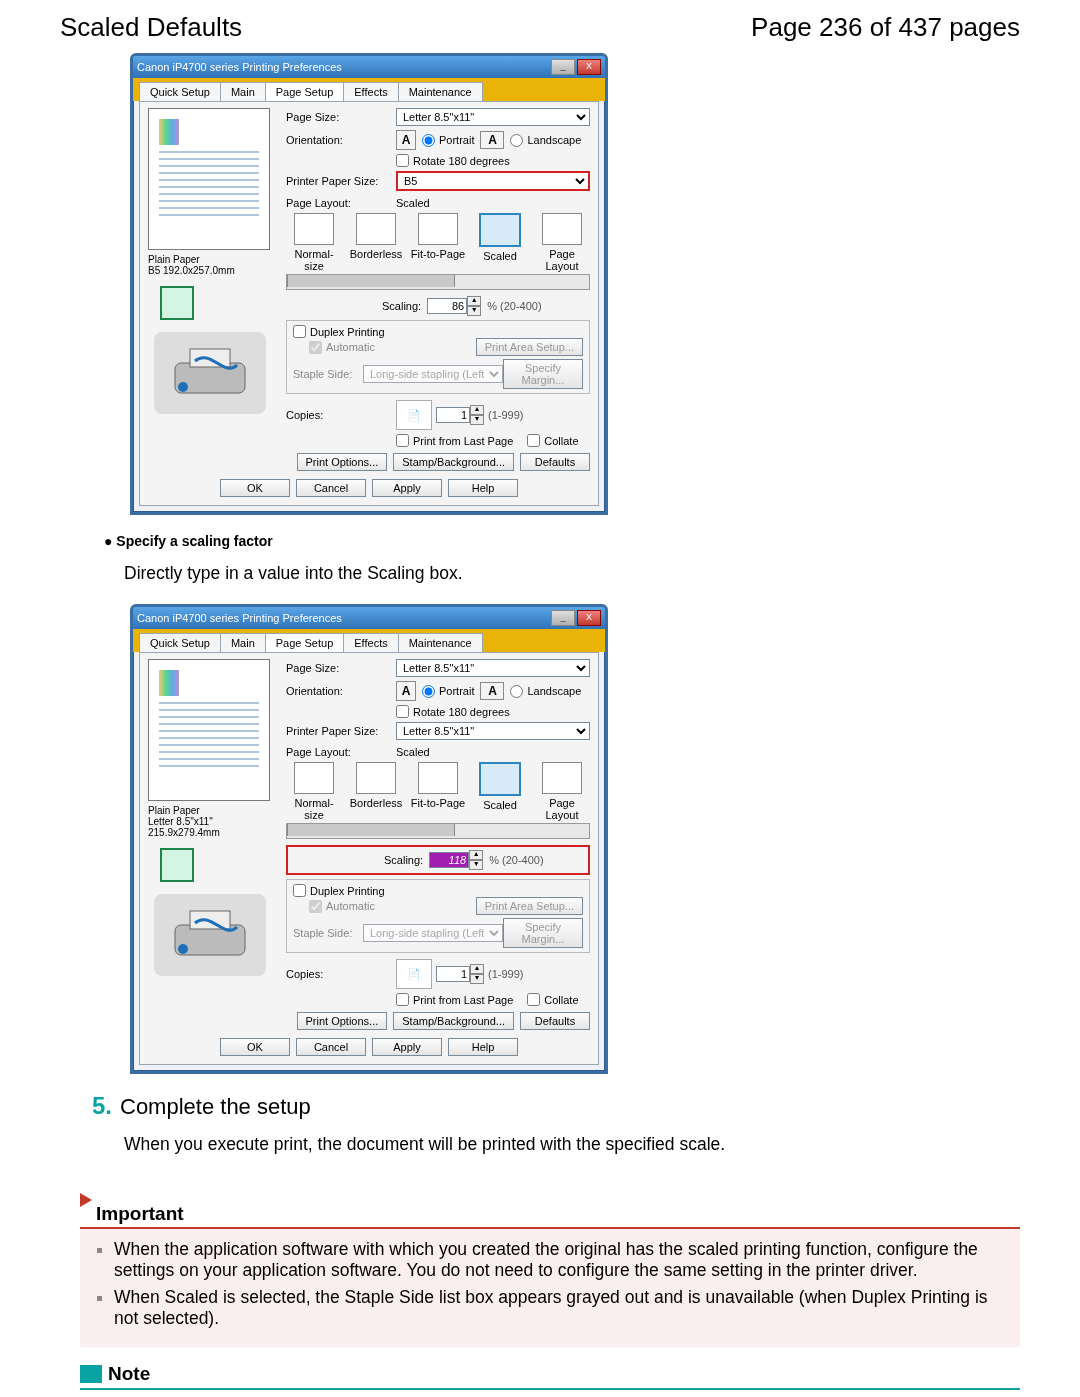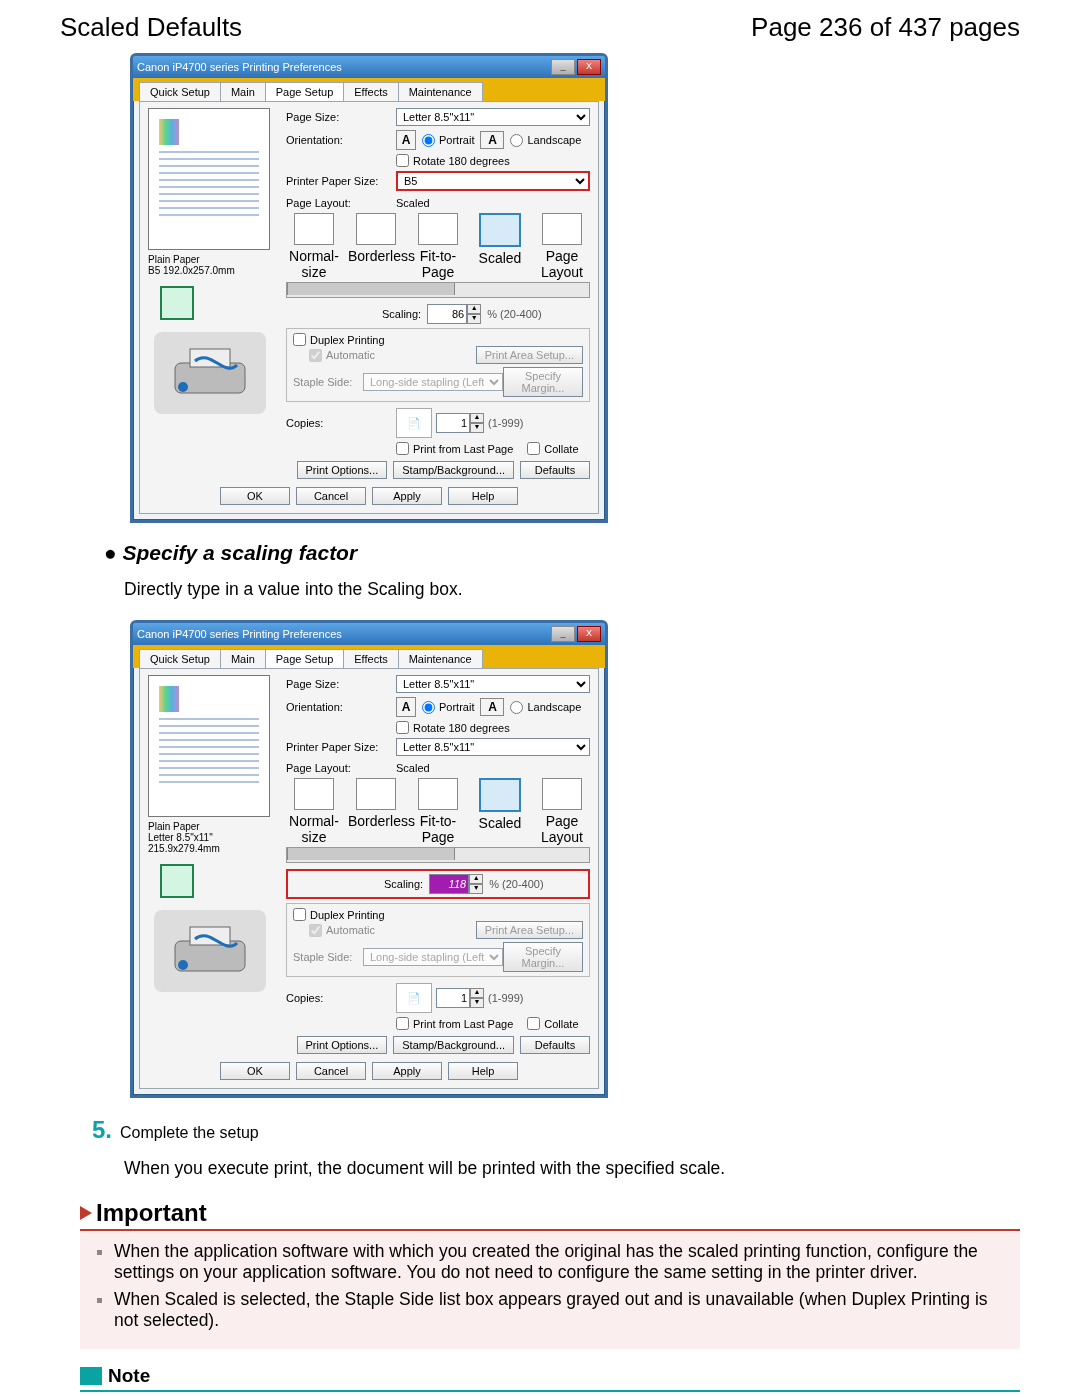--- a/index.html
+++ b/index.html
@@ -28,56 +28,56 @@
   .printer{width:110px;height:80px;border:1px dashed transparent;background:#ddd;border-radius:8px;display:flex;align-items:center;justify-content:center;margin-left:6px;}
   .printer svg{display:block;}
 
   .form{flex:1;font-size:11px;}
   .frow{display:flex;align-items:center;margin-bottom:4px;}
   .frow .lbl{width:110px;}
   .frow .ctl{flex:1;}
   select,input[type=text]{font-size:11px;border:1px solid #7a8a99;background:#fff;padding:1px 2px;box-sizing:border-box;}
   .redbox{border:2px solid #d42020 !important;}
   .layoutrow{display:flex;gap:6px;margin:4px 0 2px 0;}
-  .layoutitem{width:56px;text-align:center;font-size:14px;}
+  .layoutitem{width:56px;text-align:center;font-size:11px;}
   .layoutitem .thumb{width:38px;height:30px;border:1px solid #888;margin:0 auto 3px auto;display:flex;align-items:center;justify-content:center;background:#fff;}
   .layoutitem.sel .thumb{border:2px solid #2e86c1;background:#d6eaf8;}
   .scrollbar{height:14px;border:1px solid #999;background:#e8e8e8;position:relative;margin:2px 0 6px 0;}
   .scrollbar .hnd{position:absolute;height:12px;top:0;background:#c9c9c9;border:1px solid #888;border-top:none;border-bottom:none;}
   .scaling{display:flex;align-items:center;gap:6px;margin:2px 0 4px 0;}
-  .spin{display:flex;}
+  .spin{display:flex;align-items:center;}
   .spin input{width:40px;text-align:right;}
   .spin .ar{width:14px;display:flex;flex-direction:column;}
   .spin .ar div{height:8px;border:1px solid #888;background:#eee;font-size:7px;line-height:6px;text-align:center;}
   .group{border:1px solid #bbb;padding:4px 6px 4px 6px;margin-top:4px;position:relative;}
   .btnx{font-size:11px;padding:2px 8px;border:1px solid #7a8a99;background:linear-gradient(#fdfdfd,#e5e5e5);min-width:70px;}
   .btnx.disabled{color:#999;}
   .brow{display:flex;justify-content:flex-end;gap:6px;margin-top:6px;}
   .dblrow{display:flex;justify-content:space-between;align-items:center;}
   .copies .spin input{width:34px;}
   .copies-icon{width:34px;height:28px;background:#fff;border:1px solid #aaa;display:inline-flex;align-items:center;justify-content:center;margin-right:4px;}
   .rngtxt{color:#555;text-align:right;}
   .cklabel{display:flex;align-items:center;gap:4px;}
   .cklabel input{margin:0;}
   .orient{display:flex;align-items:center;gap:6px;}
   .aicon{width:18px;height:18px;border:1px solid #888;display:inline-flex;align-items:center;justify-content:center;font-weight:bold;font-size:12px;}
 
-  .bullet{font-size:21px;padding:18px 0 4px 44px;font-style:italic;}
+  .bullet{font-size:14px;padding:18px 0 4px 44px;}
   .bullet strong{font-weight:bold;}
   .desc{font-size:17.5px;padding:2px 0 10px 64px;margin-top:8px;}
   .desc2{font-size:17.5px;padding:6px 0 12px 64px;}
 
   .step{display:flex;align-items:baseline;gap:8px;padding:18px 0 6px 20px;}
   .stepnum{color:#0aa3a3;font-size:24px;font-weight:bold;width:32px;text-align:right;}
-  .steptxt{font-size:16px;font-family:Tahoma,Arial,sans-serif;}
+  .steptxt{font-size:22px;font-family:Tahoma,Arial,sans-serif;}
 
   .imp{padding:10px 0 0 20px;}
   .imp-h{display:flex;align-items:center;gap:4px;border-bottom:2px solid #c0392b;padding-bottom:2px;}
   .imp-h .tri{width:0;height:0;border-left:12px solid #c0392b;border-top:7px solid transparent;border-bottom:7px solid transparent;}
-  .imp-h span{font-weight:bold;font-size:24px;}
+  .imp-h span{font-weight:bold;font-size:19px;margin-top:28px;}
   .imp-body{background:#fbeeee;padding:10px 14px 12px 14px;font-size:17.5px;}
   .imp-body ul{margin:0;padding-left:20px;list-style:square;}
   .imp-body li{padding-bottom:6px;color:#000;}
   .imp-body li::marker{color:#888;}
 
   .note{padding:16px 0 0 20px;}
   .note-h{display:flex;align-items:center;gap:6px;border-bottom:2px solid #0aa3a3;padding-bottom:3px;}
   .note-h .nicon{width:22px;height:18px;background:#0aa3a3;display:inline-flex;align-items:center;justify-content:center;}
   .note-h span{font-weight:bold;font-size:19px;}
 </style>

